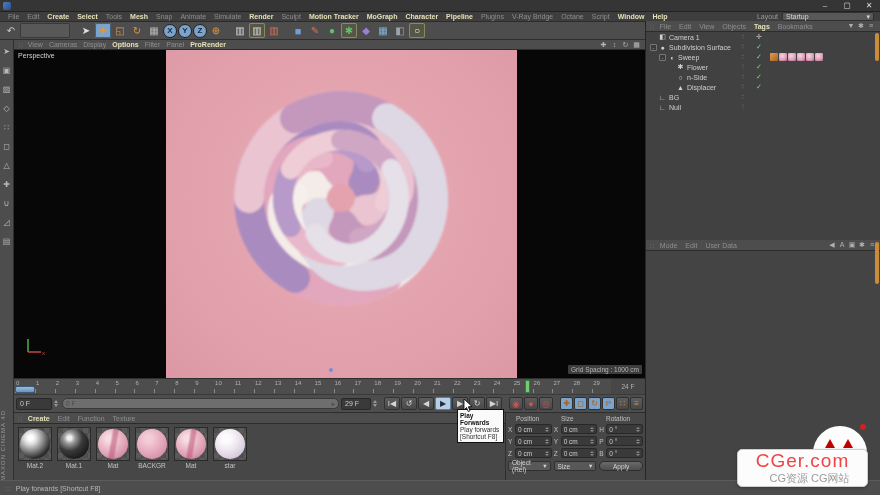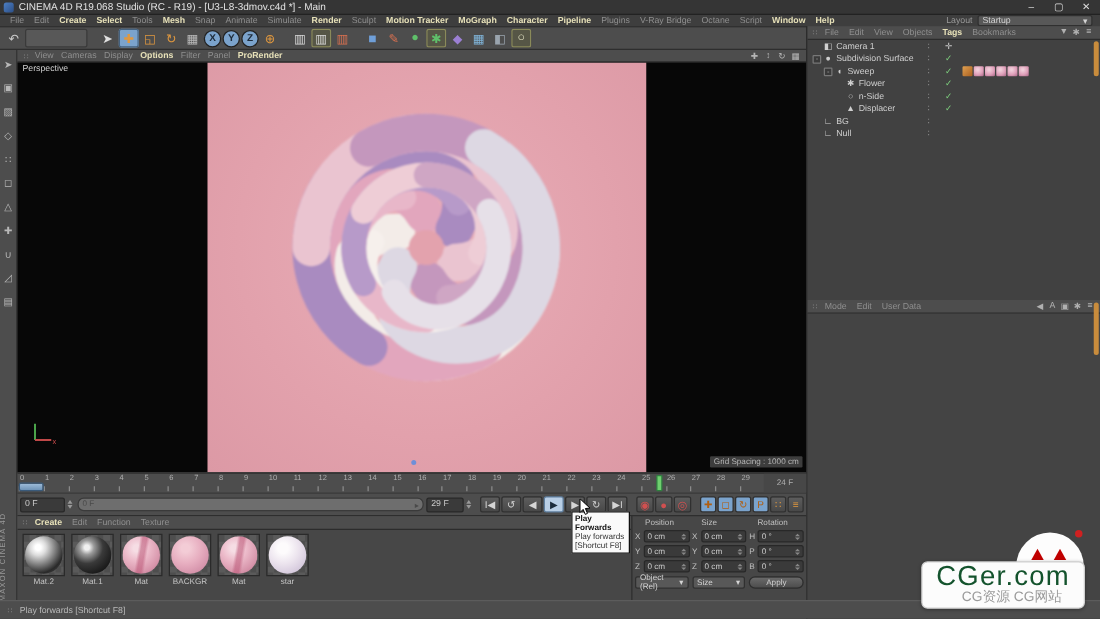--- a/index.html
+++ b/index.html
@@ -144,29 +144,28 @@
   #tooltip .tt-line { font-size:6.5px; color:#333; }
   #cursor { position:absolute; left:463px; top:399px; z-index:60; }
 
   
   #watermark { position:absolute; left:700px; top:420px; width:180px; height:75px; z-index:40; }
   #wm-mascot { position:absolute; left:113px; top:6px; width:54px; height:54px; background:#fdfdfd; border-radius:50%; }
   .wm-eye { position:absolute; top:13px; width:0; height:0; border-left:5px solid transparent; border-right:5px solid transparent; border-bottom:9px solid #c00000; }
   .wm-eye.l { left:12px; } .wm-eye.r { left:30px; }
   #wm-dot { position:absolute; left:160px; top:4px; width:6px; height:6px; border-radius:50%; background:#d02020; }
   #wm-box { position:absolute; left:37px; top:29px; width:131px; height:38px; background:#fcfcfc; border:1px solid #cfcfcf; border-radius:5px; box-shadow:0 1px 3px rgba(0,0,0,.3); text-align:center; }
-  #wm-title { font-size:22px; color:#14532d; line-height:22px; letter-spacing:1px; }
+  #wm-title { font-size:19px; color:#ef4444; line-height:22px; letter-spacing:1px; }
   #wm-sub { font-size:11px; color:#9a9a9a; line-height:12px;margin-left:14px; }
 </style>
 </head>
 <body>
 
 <div id="titlebar">
   <div class="app-icon"></div>
-  <div class="title-text">CINEMA 4D R19.068 Studio (RC - R19) - [U3-L8-3dmov.c4d *] - Main</div>
   <div class="win-controls">
     <div class="win-btn">–</div>
     <div class="win-btn">▢</div>
     <div class="win-btn">✕</div>
   </div>
 </div>
 
 <div id="menubar">
   <div style="display:flex;align-items:center;">
 

